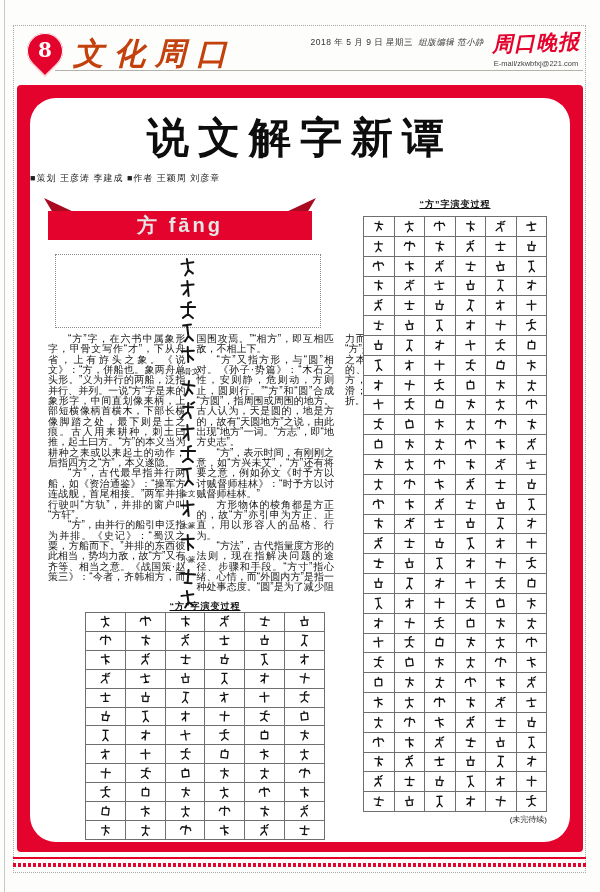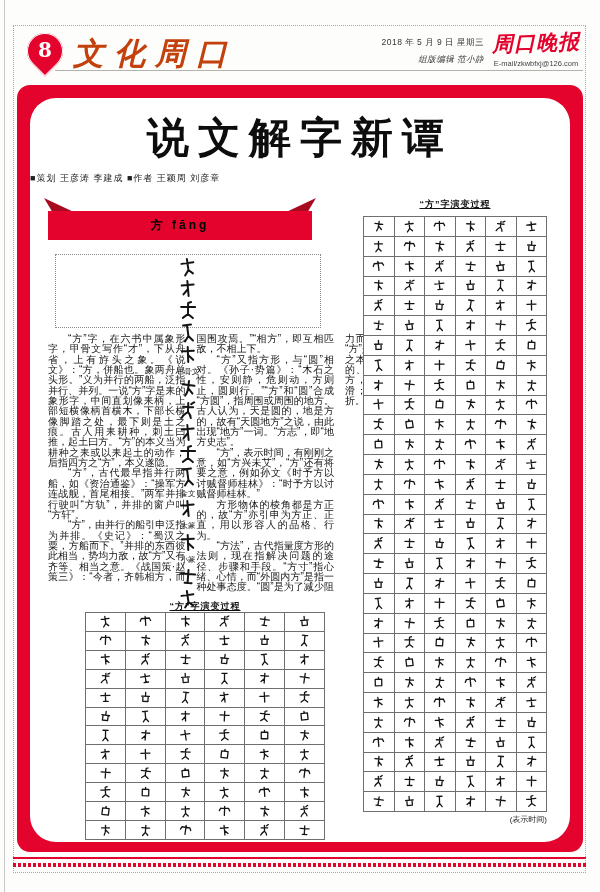--- a/index.html
+++ b/index.html
@@ -27,48 +27,48 @@
     display:block;width:36px;height:36px;transform:rotate(45deg);
     color:#fff;font-family:"DejaVu Serif","Liberation Serif",serif;
     font-size:20px;font-weight:bold;text-align:center;line-height:34px;
   }
   .section-title{
     position:absolute;left:60px;top:8px;font-family:"DejaVu Serif","Liberation Serif",serif;
     font-size:31px;font-weight:900;font-style:italic;letter-spacing:10px;color:#c2410c;white-space:nowrap;
   }
   .header-rule{position:absolute;left:42px;top:45px;width:528px;height:1px;background:#b5b2ac;}
   .header-right{position:absolute;right:6px;top:4px;display:flex;gap:8px;align-items:flex-start;}
-  .header-right .lines{display:flex;flex-direction:column;gap:5px;align-items:flex-end;padding-top:8px;}
+  .header-right .lines{display:flex;flex-direction:row;gap:5px;align-items:flex-end;padding-top:8px;}
   .date-line{font-size:8.5px;color:#333;letter-spacing:.5px;}
   .editor-line{font-size:8.5px;color:#333;letter-spacing:.5px;font-style:italic;}
   .logo-block{display:flex;flex-direction:column;align-items:center;}
   .masthead-logo{
     font-family:"DejaVu Serif","Liberation Serif",serif;font-style:italic;font-weight:900;
     font-size:21px;color:var(--red);letter-spacing:1px;transform:rotate(-2deg);white-space:nowrap;
   }
   .email-line{font-size:7.5px;color:#444;margin-top:2px;}
 
   
-  .red-frame{position:absolute;left:17px;top:85px;width:566px;height:767px;background:var(--red);border-radius:13px;}
+  .red-frame{position:absolute;left:17px;top:85px;width:566px;height:767px;background:var(--red);border-radius:4px;}
   .white-area{position:absolute;left:13px;top:13px;width:540px;height:744px;background:#fff;border-radius:26px;}
 
   .article-title{
     position:absolute;left:0;top:12px;width:100%;text-align:center;
     font-family:"DejaVu Serif","Liberation Serif",serif;font-weight:900;
     font-size:42px;letter-spacing:9px;color:#0d0d0d;
   }
   .byline{position:absolute;left:0;top:74px;width:100%;text-align:left;font-size:9px;color:#222;letter-spacing:1px;}
 
   
   .ribbon-wrap{position:absolute;left:14px;top:100px;width:272px;height:42px;}
   .ribbon-bar{
     position:absolute;left:4px;top:13px;width:264px;height:29px;background:var(--red);
     display:flex;align-items:center;justify-content:center;
   }
-  .ribbon-text{color:#000000;font-size:12px;font-weight:bold;letter-spacing:3px;}
+  .ribbon-text{color:#e5e5e5;font-size:20px;font-weight:bold;letter-spacing:3px;}
   .wing{position:absolute;width:34px;height:16px;background:var(--red-dark);top:0;}
   .wing.left{left:0;clip-path:polygon(0 0,100% 100%,28% 100%);}
   .wing.right{right:0;clip-path:polygon(100% 0,72% 100%,0 100%);}
 
   
   .script-box{
     position:absolute;left:25px;top:156px;width:266px;height:74px;
     border:1.5px dotted #8a8a85;display:flex;flex-direction:column;justify-content:space-evenly;
     padding:2px 6px;
   }
@@ -116,21 +116,21 @@
   </div>
   <div class="section-title">文化周口</div>
   <div class="header-rule"></div>
   <div class="header-right">
     <div class="lines">
       <div class="date-line">2018 年 5 月 9 日  星期三</div>
       <div class="editor-line">组版编辑  范小静</div>
     </div>
     <div class="logo-block">
       <div class="masthead-logo">周口晚报</div>
-      <div class="email-line">E-mail/zkwbfxj@126.com</div>
+      <div class="email-line">E-mail/zkwbfxj@221.com</div>
     </div>
   </div>
 </div>
 
 <div class="red-frame">
   <div class="white-area">
 
     <div class="article-title">说文解字新谭</div>
     <div class="byline">■策划 王彦涛 李建成  ■作者 王颖周 刘彦章</div>
 
@@ -1479,18 +1479,18 @@
             <path d="M10 2 V17 M3 8 H17" fill="none" stroke="#141414" stroke-width="2" stroke-linecap="round" stroke-linejoin="round"></path>
           </svg>
         </div>
         <div class="cell">
           <svg width="13" height="13" viewBox="0 0 20 20" style="transform:rotate(-6deg)">
             <path d="M10 2 V13 M3 6 H17 M10 13 L5 17 M10 13 L15 17 M10 2 L13 1" fill="none" stroke="#141414" stroke-width="2" stroke-linecap="round" stroke-linejoin="round"></path>
           </svg>
         </div>
       </div>
 
-    <div class="continued">(表示时间)</div>
+    <div class="continued">(未完待续)</div>
   </div>
 </div>
 
 <div class="foot-line1"></div>
 <div class="foot-line2"></div>
 
 </body></html>

